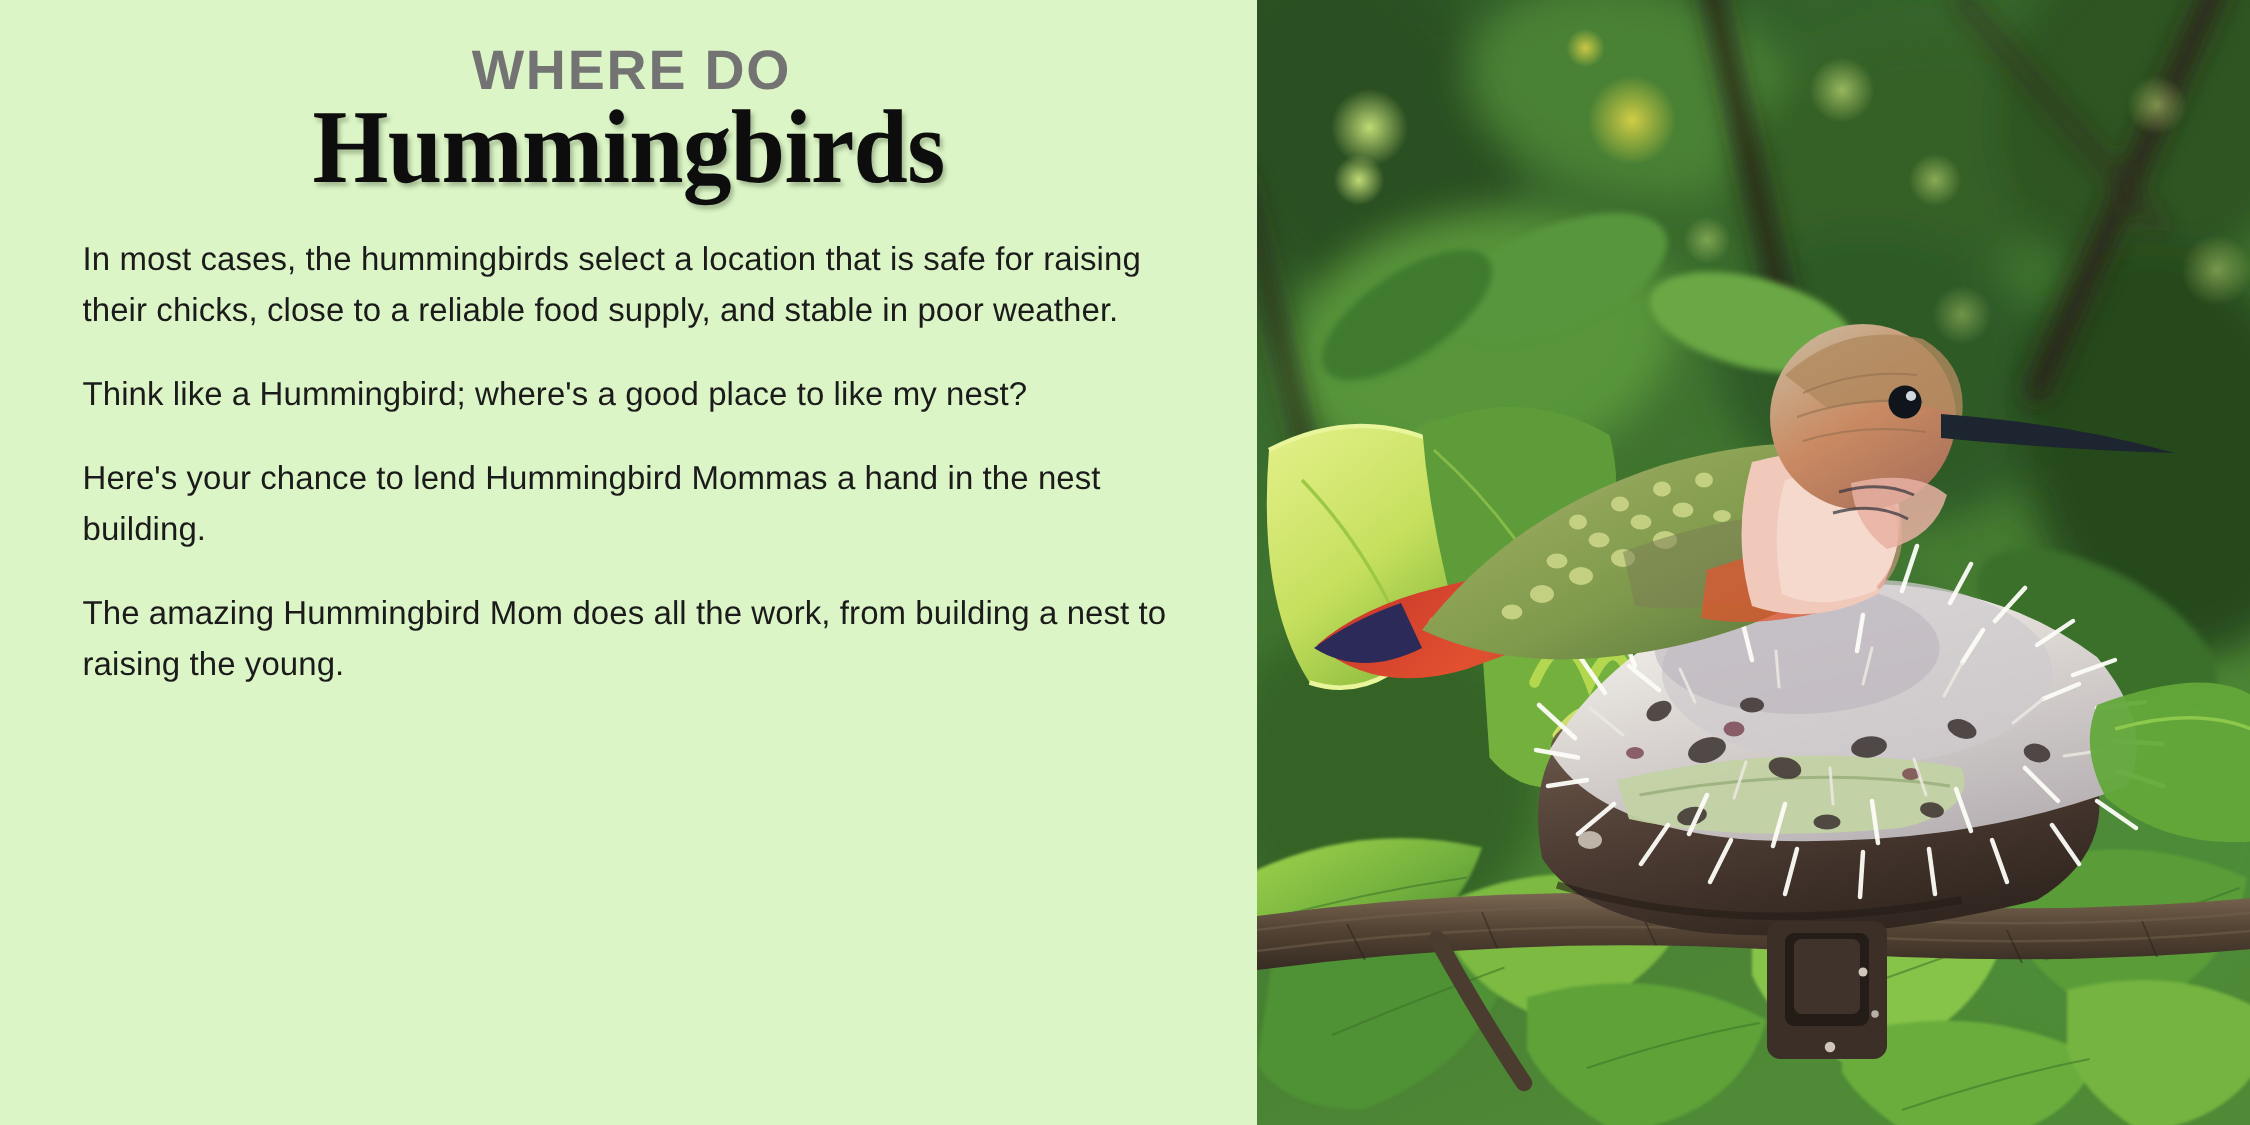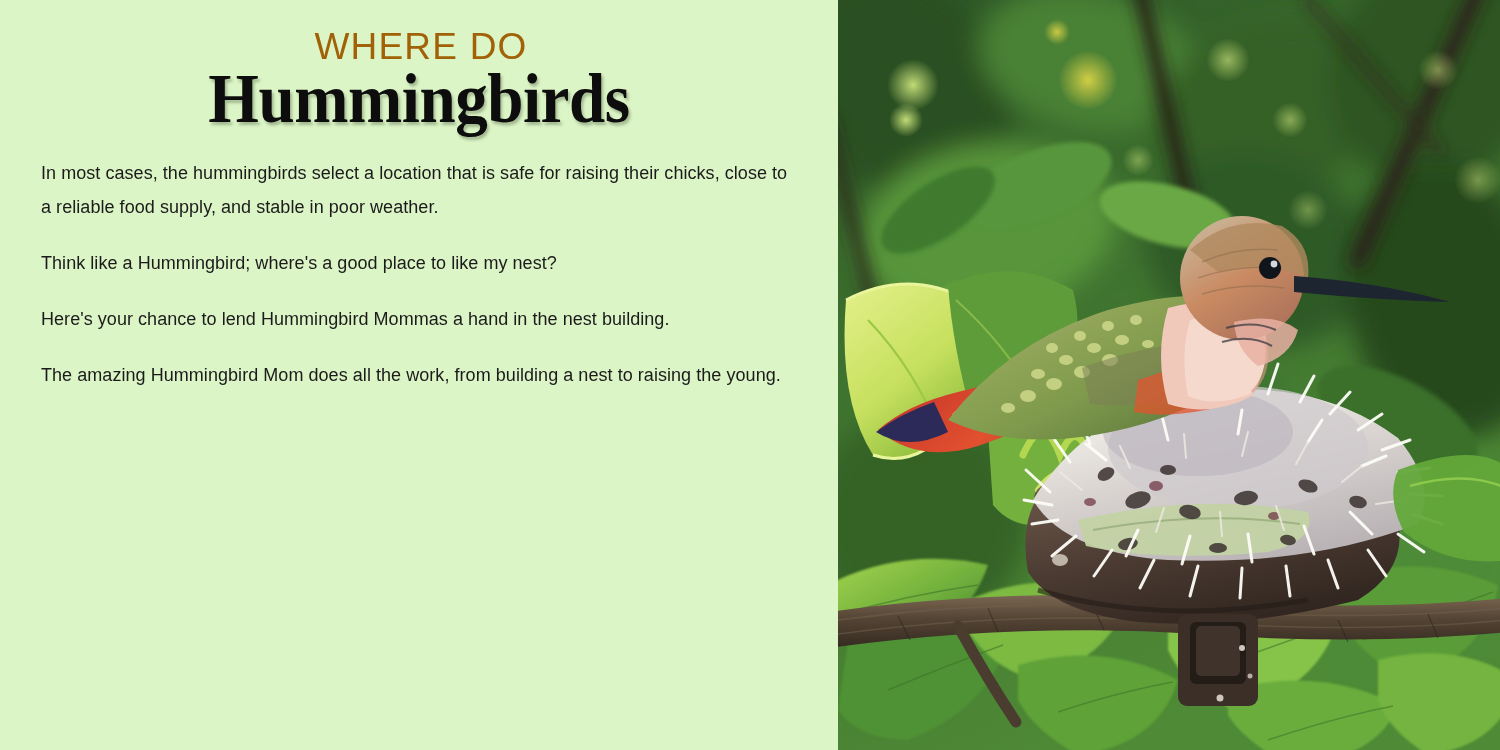--- a/index.html
+++ b/index.html
@@ -13,48 +13,49 @@
   
   .text-panel {
     width:838px; height:750px; flex:0 0 838px;
     background:#dcf5c6;
     position:relative;
     padding:0;
   }
   .heading-block { padding-top:28px; text-align:center; }
   .h-line1 {
     font-family:"Liberation Sans", sans-serif;
-    font-size:37px; font-weight:400; letter-spacing:1.2px;
-    color:#a16207; line-height:1.05;
+    font-size:37px; font-weight:700; letter-spacing:1.2px;
+    color:#737373; line-height:1.05;
     padding-left:4px;
   }
   .h-line2 {
     font-family:"Liberation Serif", serif;
     font-size:70px; font-weight:700; line-height:1.02;
     color:#0d0d0d;
     letter-spacing:-0.5px;
     transform:scaleX(0.93);
     text-shadow:2px 3px 3px rgba(90,110,80,0.45);
     margin-top:-4px;
   }
   .h-line3 {
     font-family:"Liberation Sans", sans-serif;
     font-size:37px; font-weight:400; letter-spacing:1.1px;
     color:#111; line-height:1.05;
     margin-top:-2px;
   }
 
   .body-copy { padding:22px 48px 0 41px; }
   .body-copy p {
-    font-size:18px;
+    font-size:22px;
     line-height:34px;
     color:#1b1b1b;
     margin-bottom:22px;
     max-width:752px;
     letter-spacing:0.05px;
+    margin-left:14px;
   }
   .body-copy p:last-child { margin-bottom:0; }
   .body-copy b { font-weight:700; }
 
   
   .photo-panel {
     width:662px; height:750px; flex:0 0 662px;
     position:relative; overflow:hidden;
     background:#3e6b33;
   }

